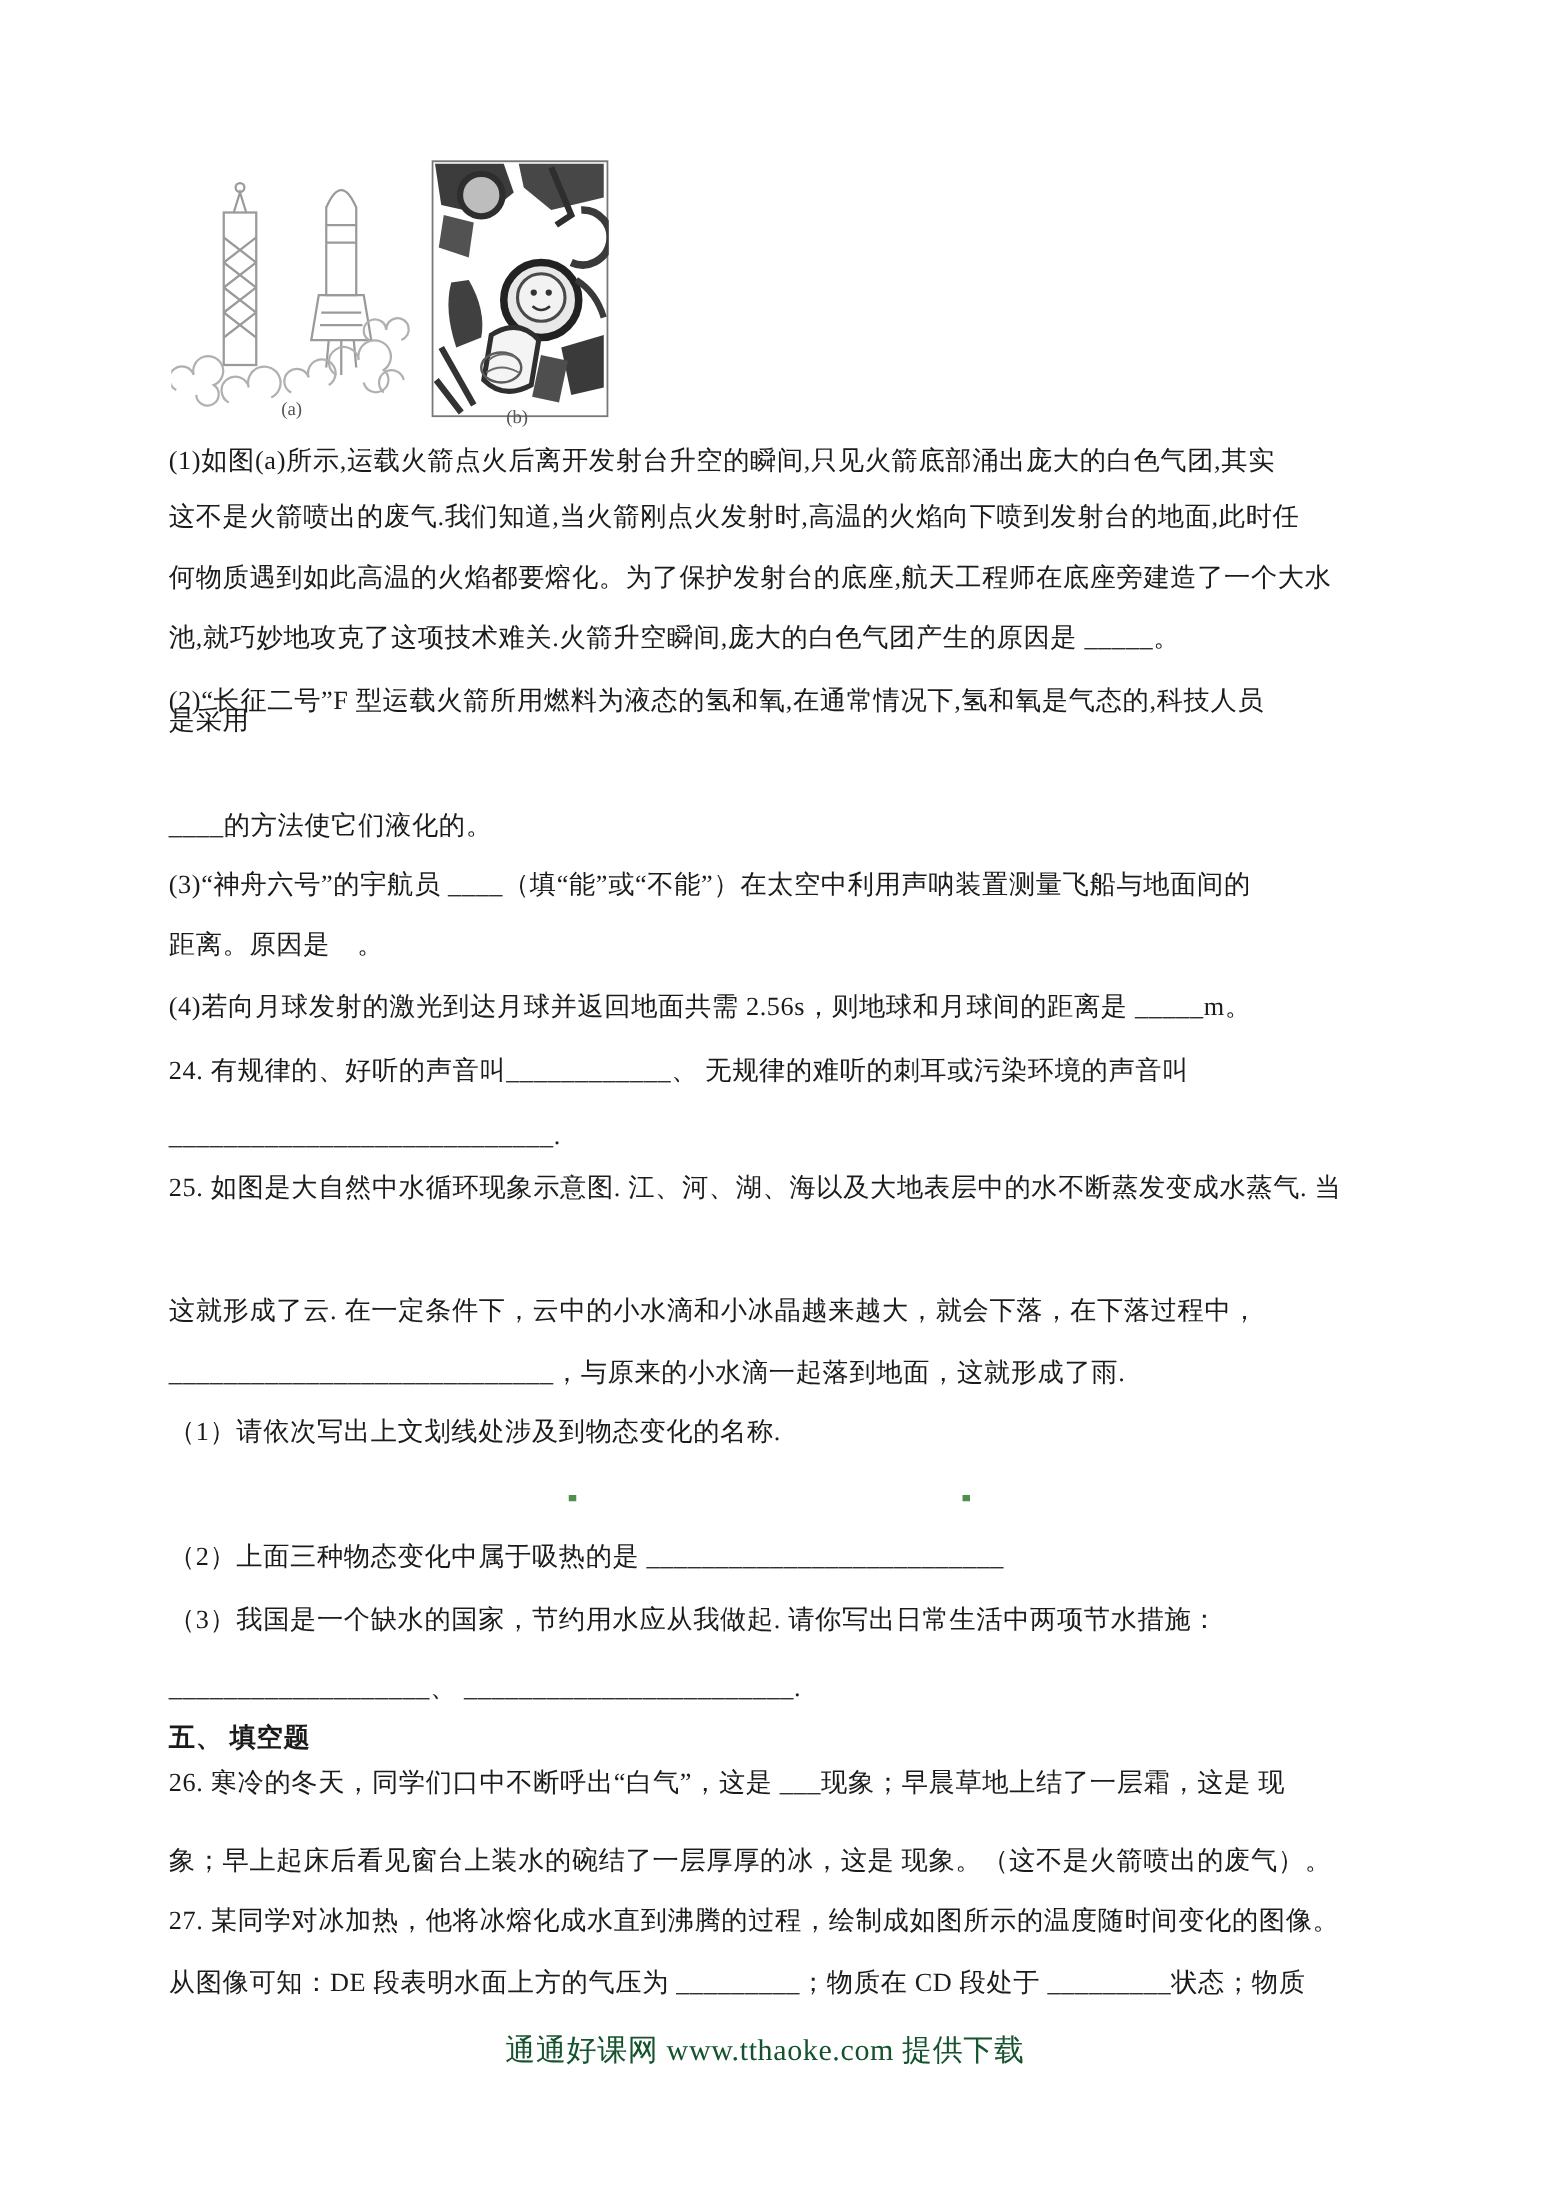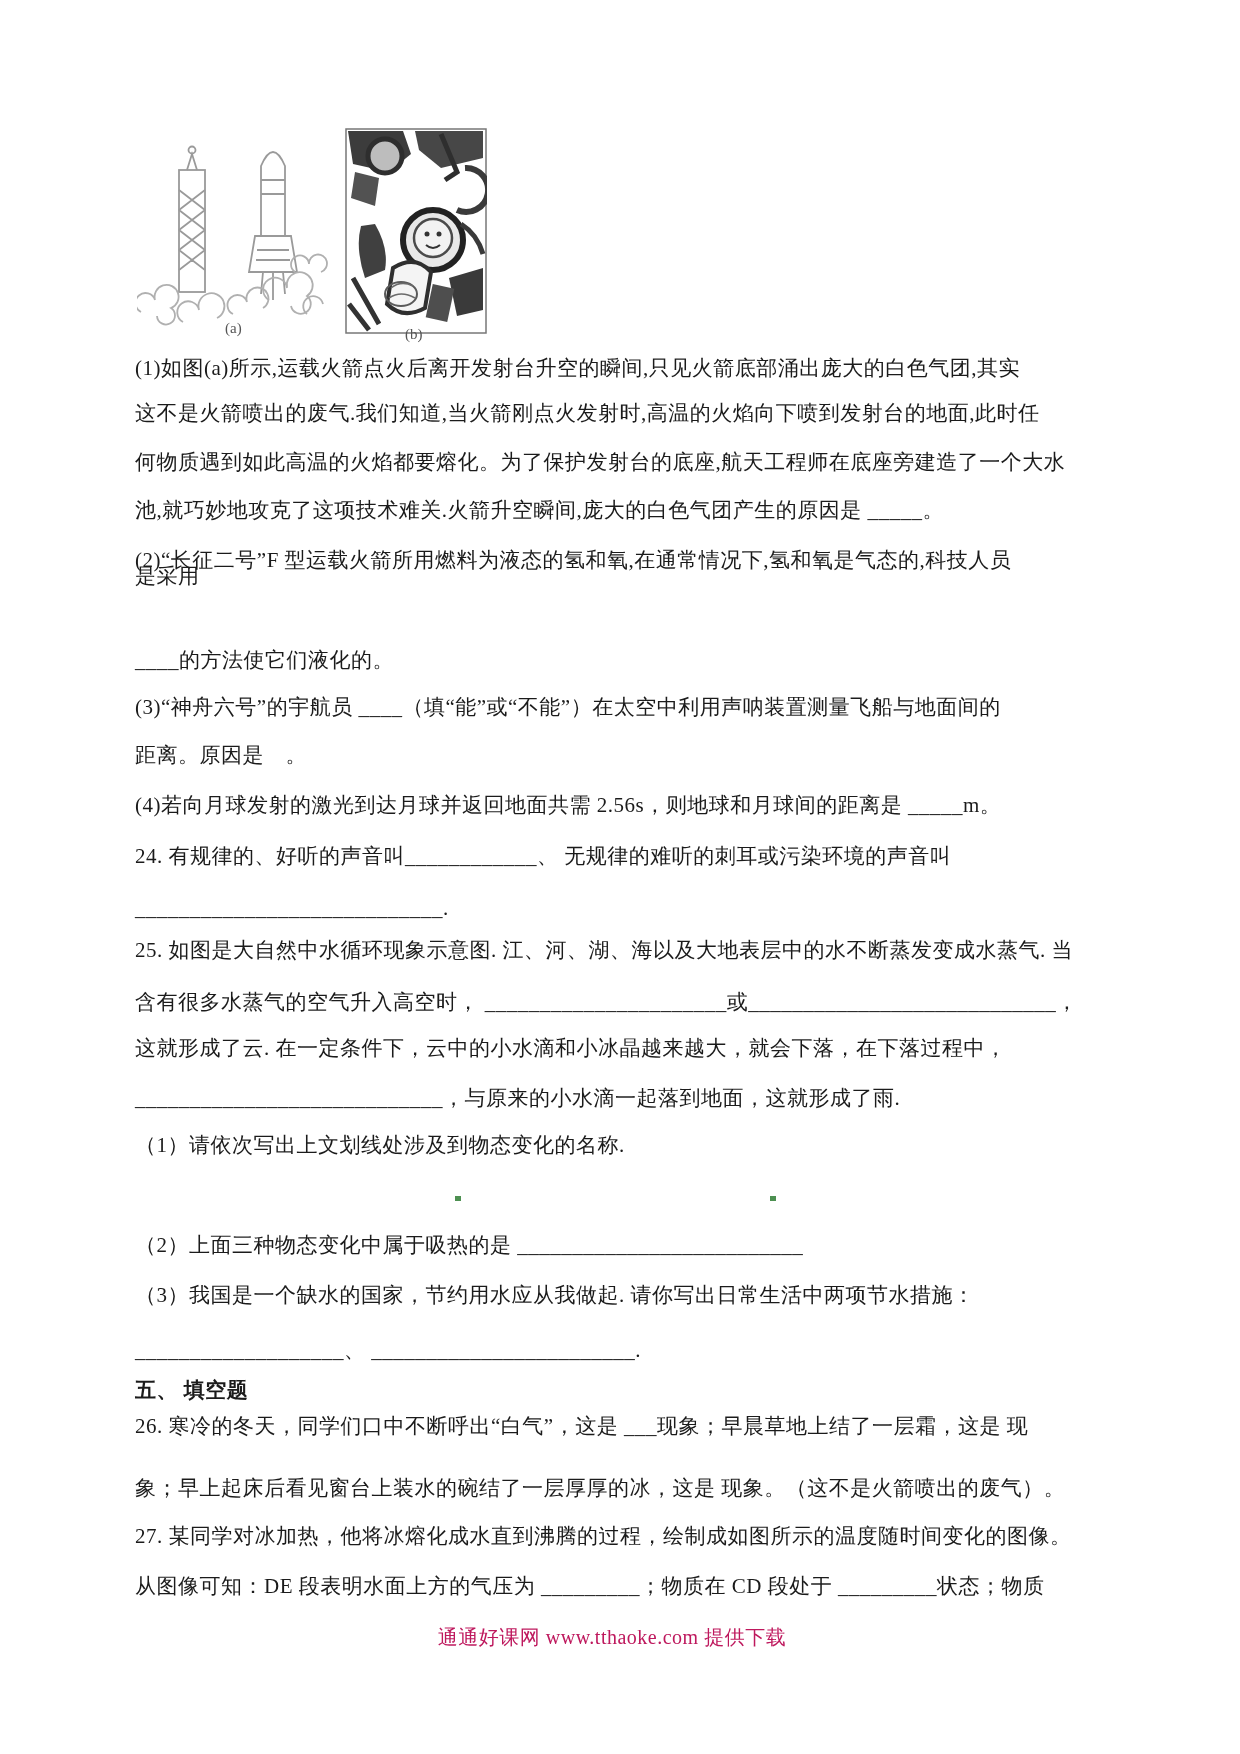--- a/index.html
+++ b/index.html
@@ -29,21 +29,21 @@
     font-family:"Liberation Serif","DejaVu Serif",serif;
   }
   .fig-label.la{left:88px;top:192px;}
   .fig-label.lb{left:268px;top:198px;}
   .speck{position:absolute;width:6px;height:5px;background:#2e7d32;opacity:0.85;}
   .speck.s1{left:455px;top:1196px;}
   .speck.s2{left:770px;top:1196px;}
   .footer{
     position:absolute;left:0;right:16px;top:1624px;
     text-align:center;
-    font-size:20px;color:#be185d;
+    font-size:24px;color:#14532d;
     font-family:"Liberation Serif","DejaVu Serif",serif;
     letter-spacing:0.5px;
   }
 </style>
 </head>
 <body>
 
 <div class="page">
 
   <div class="figure">
@@ -110,21 +110,20 @@
   <div class="doc-line" style="top:496px">池,就巧妙地攻克了这项技术难关.火箭升空瞬间,庞大的白色气团产生的原因是 _____。</div>
   <div class="doc-line" style="top:546px">(2)“长征二号”F 型运载火箭所用燃料为液态的氢和氧,在通常情况下,氢和氧是气态的,科技人员</div>
   <div class="doc-line" style="top:562px">是采用</div>
   <div class="doc-line" style="top:646px">____的方法使它们液化的。</div>
   <div class="doc-line" style="top:693px">(3)“神舟六号”的宇航员 ____（填“能”或“不能”）在太空中利用声呐装置测量飞船与地面间的</div>
   <div class="doc-line" style="top:741px">距离。原因是　。</div>
   <div class="doc-line" style="top:791px">(4)若向月球发射的激光到达月球并返回地面共需 2.56s，则地球和月球间的距离是 _____m。</div>
   <div class="doc-line" style="top:842px">24. 有规律的、好听的声音叫____________、 无规律的难听的刺耳或污染环境的声音叫</div>
   <div class="doc-line" style="top:894px">____________________________.</div>
   <div class="doc-line" style="top:936px">25. 如图是大自然中水循环现象示意图. 江、河、湖、海以及大地表层中的水不断蒸发变成水蒸气. 当</div>
-  <div class="doc-line" style="top:988px">含有很多水蒸气的空气升入高空时， ______________________或____________________________，</div>
   <div class="doc-line" style="top:1034px">这就形成了云. 在一定条件下，云中的小水滴和小冰晶越来越大，就会下落，在下落过程中，</div>
   <div class="doc-line" style="top:1084px">____________________________，与原来的小水滴一起落到地面，这就形成了雨.</div>
   <div class="doc-line" style="top:1131px">（1）请依次写出上文划线处涉及到物态变化的名称.</div>
   <div class="doc-line" style="top:1231px">（2）上面三种物态变化中属于吸热的是 __________________________</div>
   <div class="doc-line" style="top:1281px">（3）我国是一个缺水的国家，节约用水应从我做起. 请你写出日常生活中两项节水措施：</div>
   <div class="doc-line" style="top:1336px">___________________、 ________________________.</div>
   <div class="doc-line heading" style="top:1376px">五、 填空题</div>
   <div class="doc-line" style="top:1412px">26. 寒冷的冬天，同学们口中不断呼出“白气”，这是 ___现象；早晨草地上结了一层霜，这是 现</div>
   <div class="doc-line" style="top:1474px">象；早上起床后看见窗台上装水的碗结了一层厚厚的冰，这是 现象。（这不是火箭喷出的废气）。</div>
   <div class="doc-line" style="top:1522px">27. 某同学对冰加热，他将冰熔化成水直到沸腾的过程，绘制成如图所示的温度随时间变化的图像。</div>

